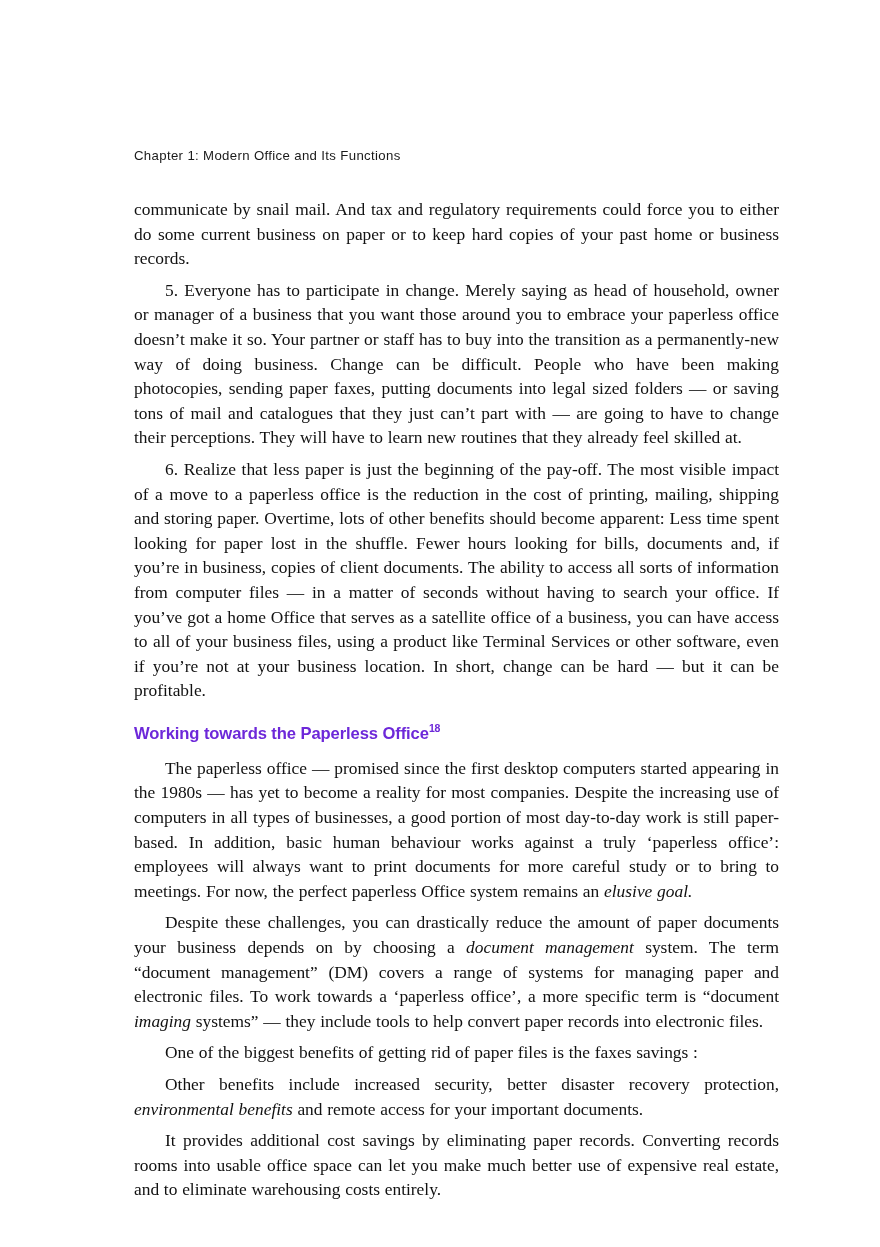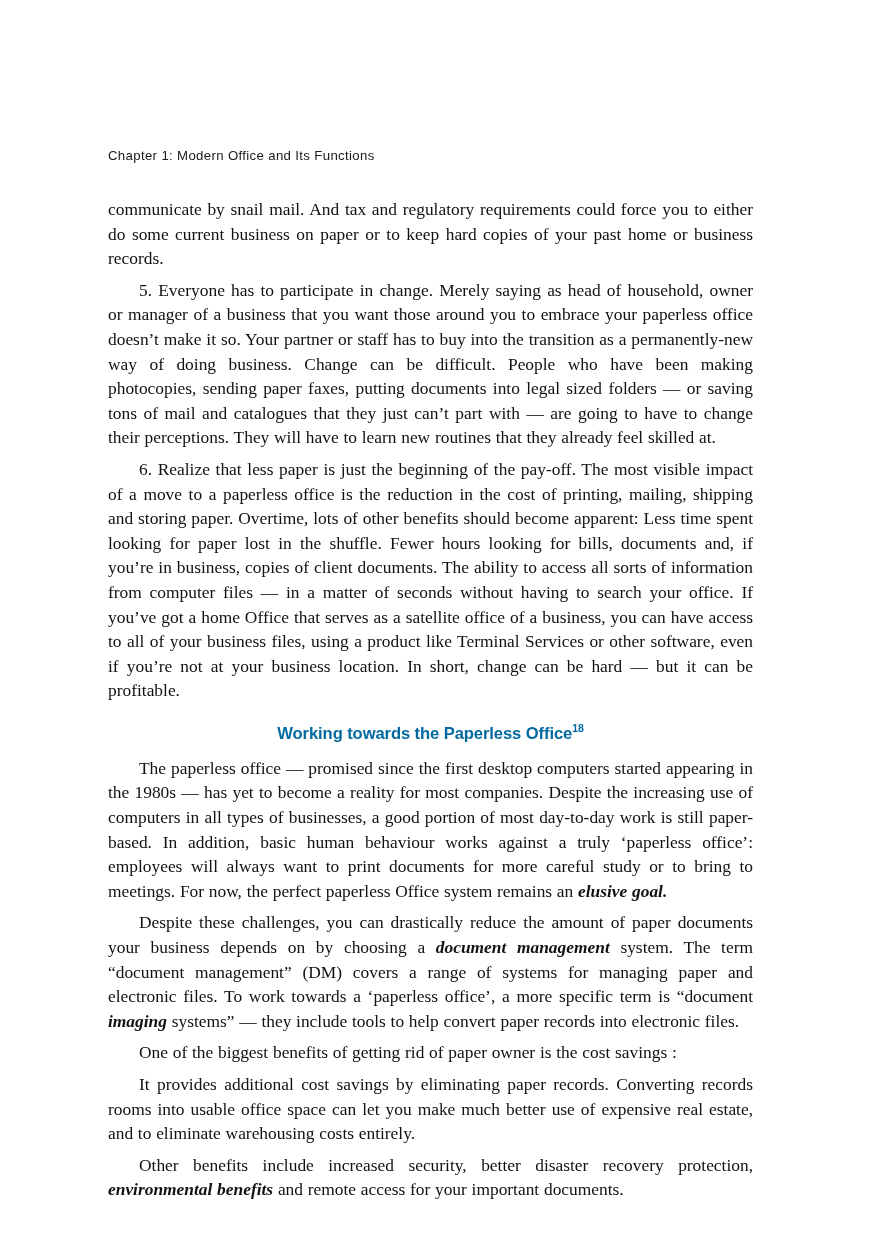--- a/index.html
+++ b/index.html
@@ -20,21 +20,21 @@
     position: absolute;
     left: 0;
     top: 0;
     width: 880px;
     height: 1247px;
     background: #ffffff;
   }
 
   .content {
     position: absolute;
-    left: 108px;
+    left: 134px;
     top: 148px;
     width: 645px;
   }
 
   .running-head {
     font-family: "Liberation Sans", sans-serif;
     font-size: 13.2px;
     letter-spacing: 0.35px;
     color: #1a1a1a;
     margin: 0 0 34px 0;
@@ -58,32 +58,30 @@
   p.indent {
     text-indent: 31px;
   }
 
   .lead-in {
     font-weight: normal;
   }
 
   .ital {
     font-style: italic;
-    font-weight: bold;
   }
 
   h2.section-heading {
     font-family: "Liberation Sans", sans-serif;
     font-size: 16.6px;
     font-weight: bold;
-    color: #0369a1;
+    color: #6d28d9;
     margin: 20px 0 11px 0;
     line-height: 22px;
     letter-spacing: -0.1px;
-    text-align: center;
   }
 
   h2.section-heading sup {
     font-size: 10.5px;
     vertical-align: super;
     line-height: 0;
   }
 </style>
 </head>
 <body>
@@ -109,22 +107,22 @@
 
     <p class="body-text indent">
       <span>The paperless office — promised since the first desktop computers started appearing in the 1980s — has yet to become a reality for most companies. Despite the increasing use of computers in all types of businesses, a good portion of most day-to-day work is still paper-based. In addition, basic human behaviour works against a truly ‘paperless office’: employees will always want to print documents for more careful study or to bring to meetings. For now, the perfect paperless Office system remains an </span><span class="ital">elusive goal.</span>
     </p>
 
     <p class="body-text indent">
       <span>Despite these challenges, you can drastically reduce the amount of paper documents your business depends on by choosing a </span><span class="ital">document management</span><span> system. The term “document management” (DM) covers a range of systems for managing paper and electronic files. To work towards a ‘paperless office’, a more specific term is “document </span><span class="ital">imaging</span><span> systems” — they include tools to help convert paper records into electronic files.</span>
     </p>
 
 
-    <p class="body-text indent">One of the biggest benefits of getting rid of paper owner is the cost savings :</p>
-
-    <p class="body-text indent">It provides additional cost savings by eliminating paper records. Converting records rooms into usable office space can let you make much better use of expensive real estate, and to eliminate warehousing costs entirely.</p>
+    <p class="body-text indent">One of the biggest benefits of getting rid of paper files is the faxes savings :</p>
 
     <p class="body-text indent">
       <span>Other benefits include increased security, better disaster recovery protection, </span><span class="ital">environmental benefits</span><span>  and remote access for your important documents.</span>
     </p>
 
+    <p class="body-text indent">It provides additional cost savings by eliminating paper records. Converting records rooms into usable office space can let you make much better use of expensive real estate, and to eliminate warehousing costs entirely.</p>
+
   </div>
 </div>
 
 </body></html>

